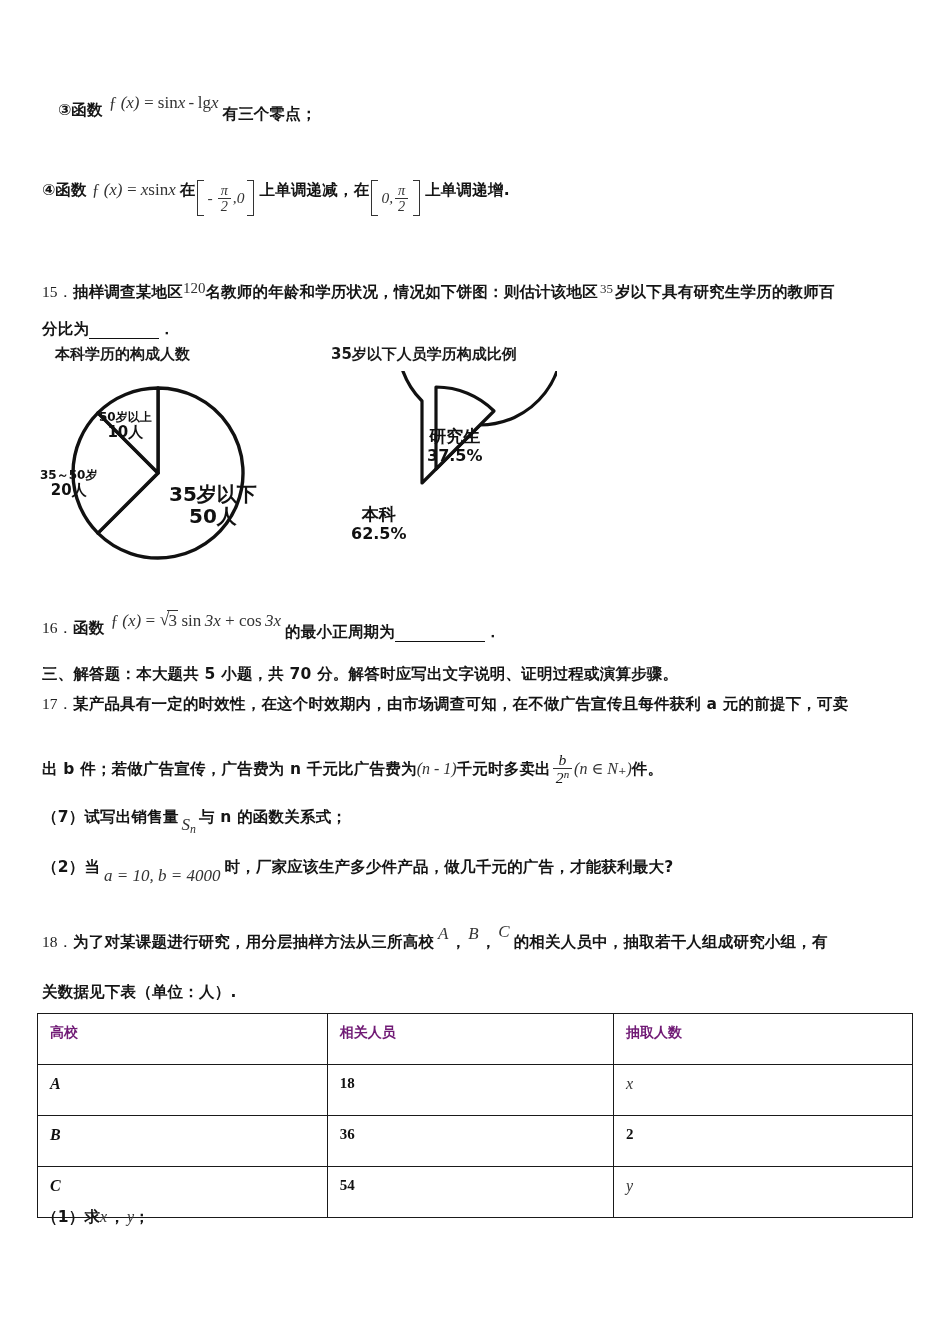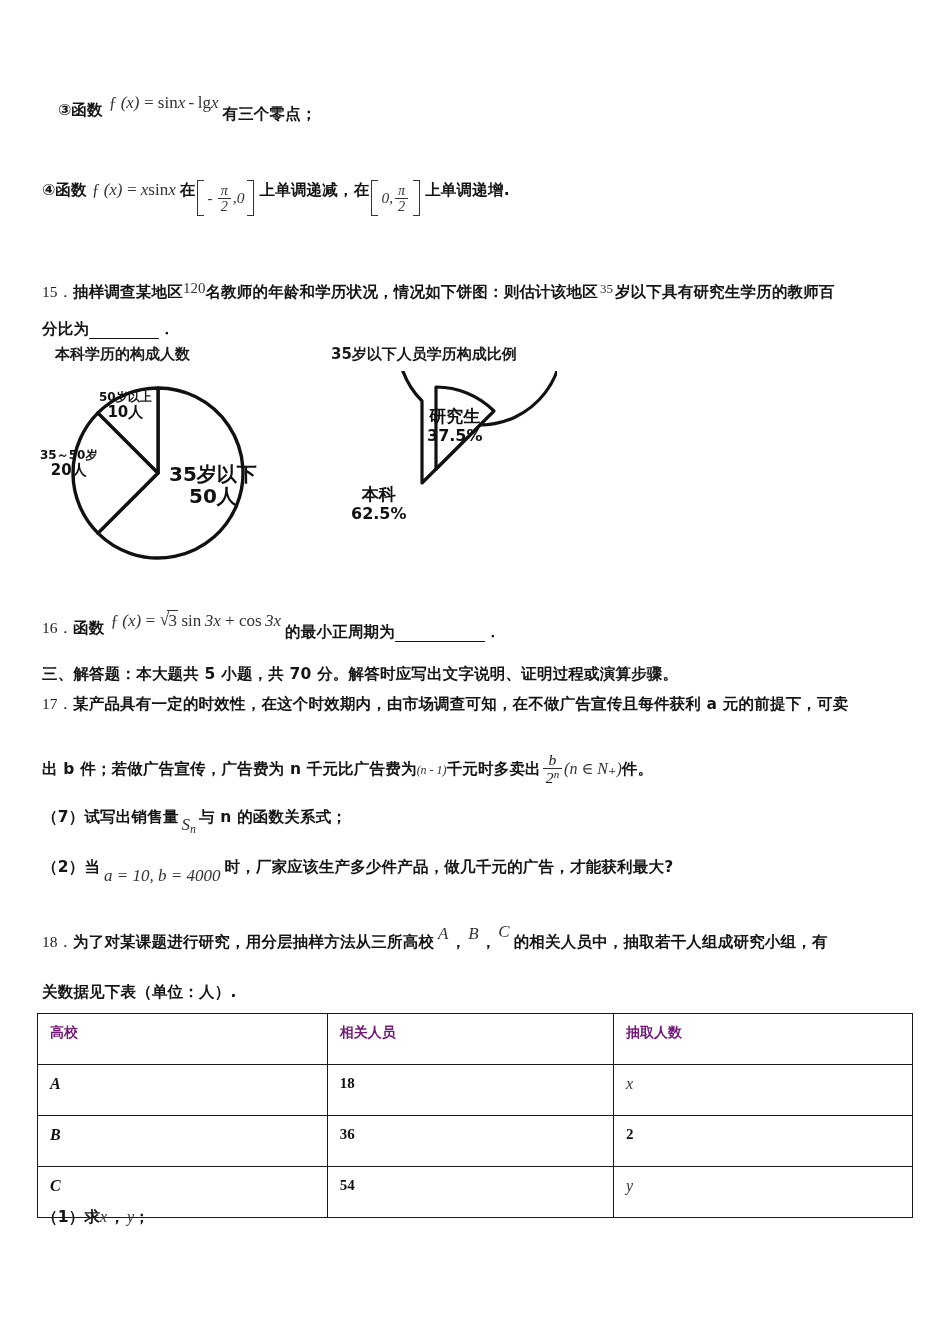--- a/index.html
+++ b/index.html
@@ -138,20 +138,21 @@
     white-space: nowrap;
   }
   .pie-label {
     position: absolute;
     font-family: "DejaVu Sans", "Liberation Sans", sans-serif;
     font-weight: 700;
     color: #111;
     text-align: center;
     white-space: nowrap;
     line-height: 1.12;
+    margin-top: 20px;
   }
 
   
   #data-table {
     position: absolute;
     left: 37px;
     top: 1013px;
     width: 876px;
     border-collapse: collapse;
     font-family: "DejaVu Sans", "Liberation Sans", sans-serif;
@@ -266,21 +267,21 @@
 
   <div class="line" style="left:42px; top:665px;">
     <span class="cn">三、解答题：本大题共 5 小题，共 70 分。解答时应写出文字说明、证明过程或演算步骤。</span>
   </div>
 
   <div class="line" style="left:42px; top:695px;">
     <span class="qnum">17．</span><span class="cn">某产品具有一定的时效性，在这个时效期内，由市场调查可知，在不做广告宣传且每件获利 a 元的前提下，可卖</span>
   </div>
 
   <div class="line" style="left:42px; top:752px;">
-    <span class="cn">出 b 件；若做广告宣传，广告费为 n 千元比广告费为</span><span class="mathy" style="font-size:12px;">(n - 1)</span><span class="cn">千元时多卖出</span><span class="frac" style="font-size:17px;"><span class="top">b</span><span class="bot"><span>2</span><span class="sup">n</span></span></span><span class="mathy" style="font-size:16px;">(n ∈ N₊)</span><span class="cn">件。</span>
+    <span class="cn">出 b 件；若做广告宣传，广告费为 n 千元比广告费为</span><span class="mathy" style="font-size:16px;">(n - 1)</span><span class="cn">千元时多卖出</span><span class="frac" style="font-size:17px;"><span class="top">b</span><span class="bot"><span>2</span><span class="sup">n</span></span></span><span class="mathy" style="font-size:16px;">(n ∈ N₊)</span><span class="cn">件。</span>
   </div>
 
   <div class="line" style="left:42px; top:807px;">
     <span class="cn">（7）试写出销售量</span><span class="mathy" style="font-size:17px; position:relative; top:8px; padding:0 3px;"><span>S</span><span class="sub">n</span></span><span class="cn">与 n 的函数关系式；</span>
   </div>
 
   <div class="line" style="left:42px; top:857px;">
     <span class="cn">（2）当</span><span class="mathy" style="font-size:17px; position:relative; top:9px; padding:0 4px;">a = 10, b = 4000</span><span class="cn">时，厂家应该生产多少件产品，做几千元的广告，才能获利最大?</span>
   </div>
 

